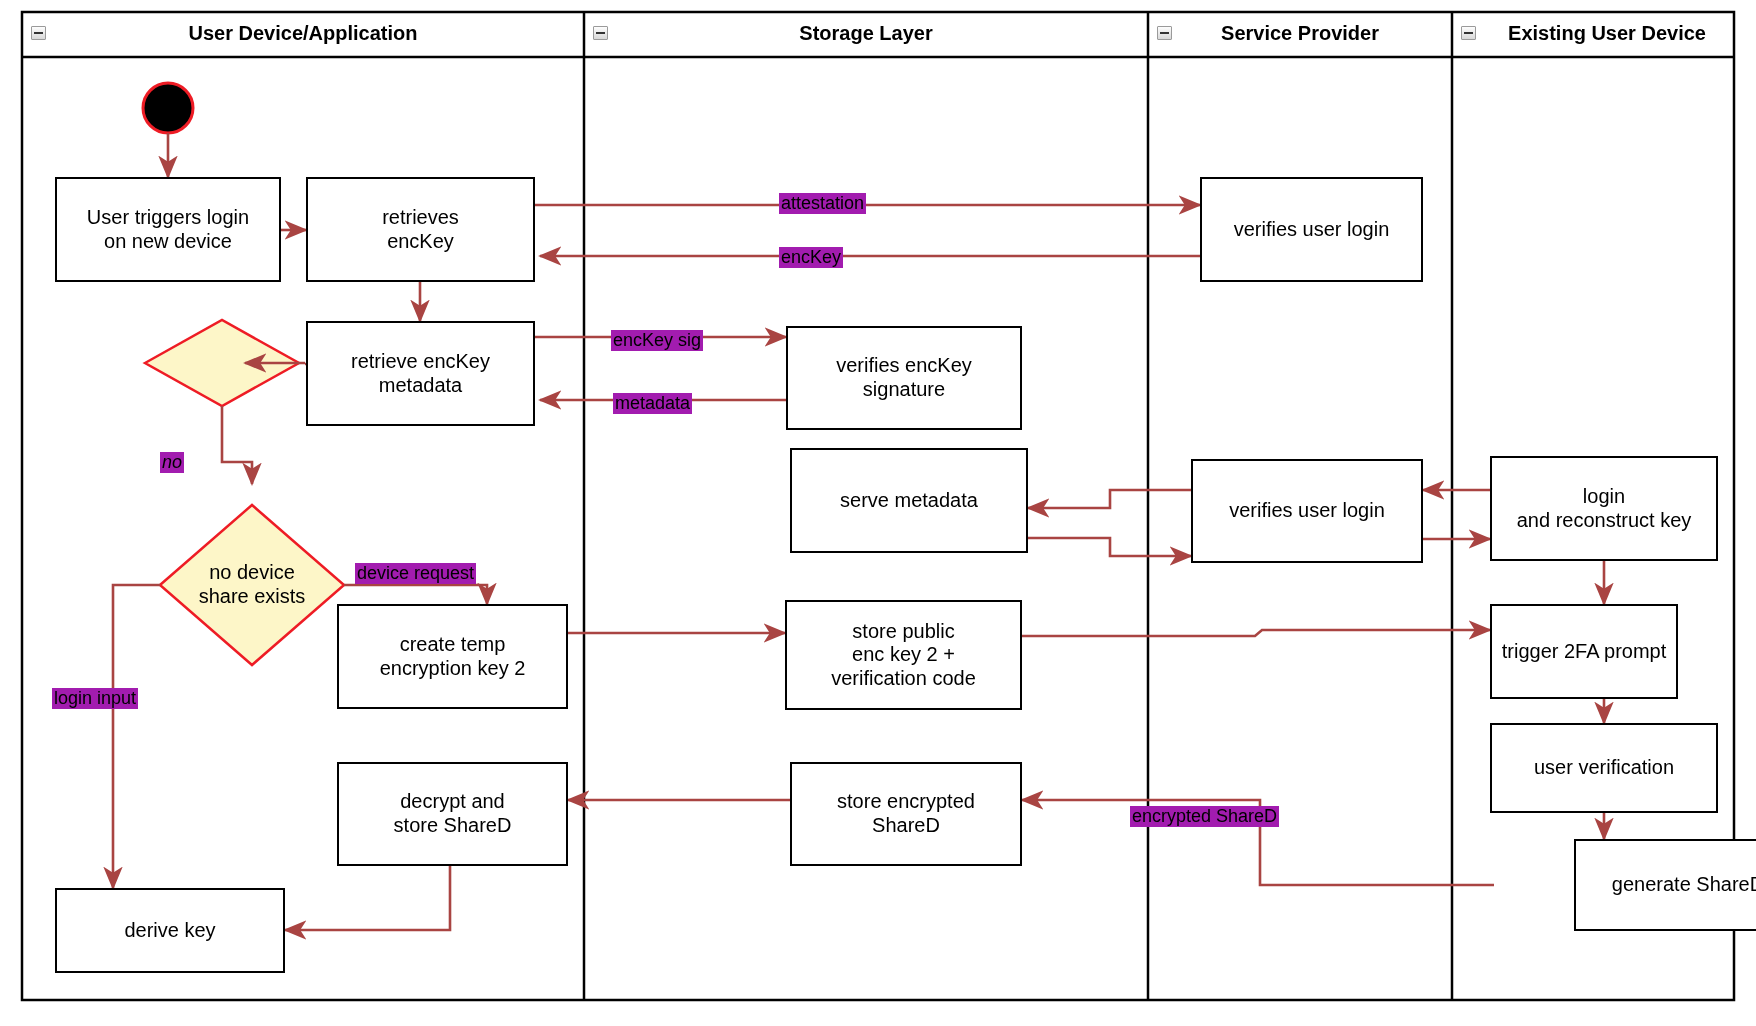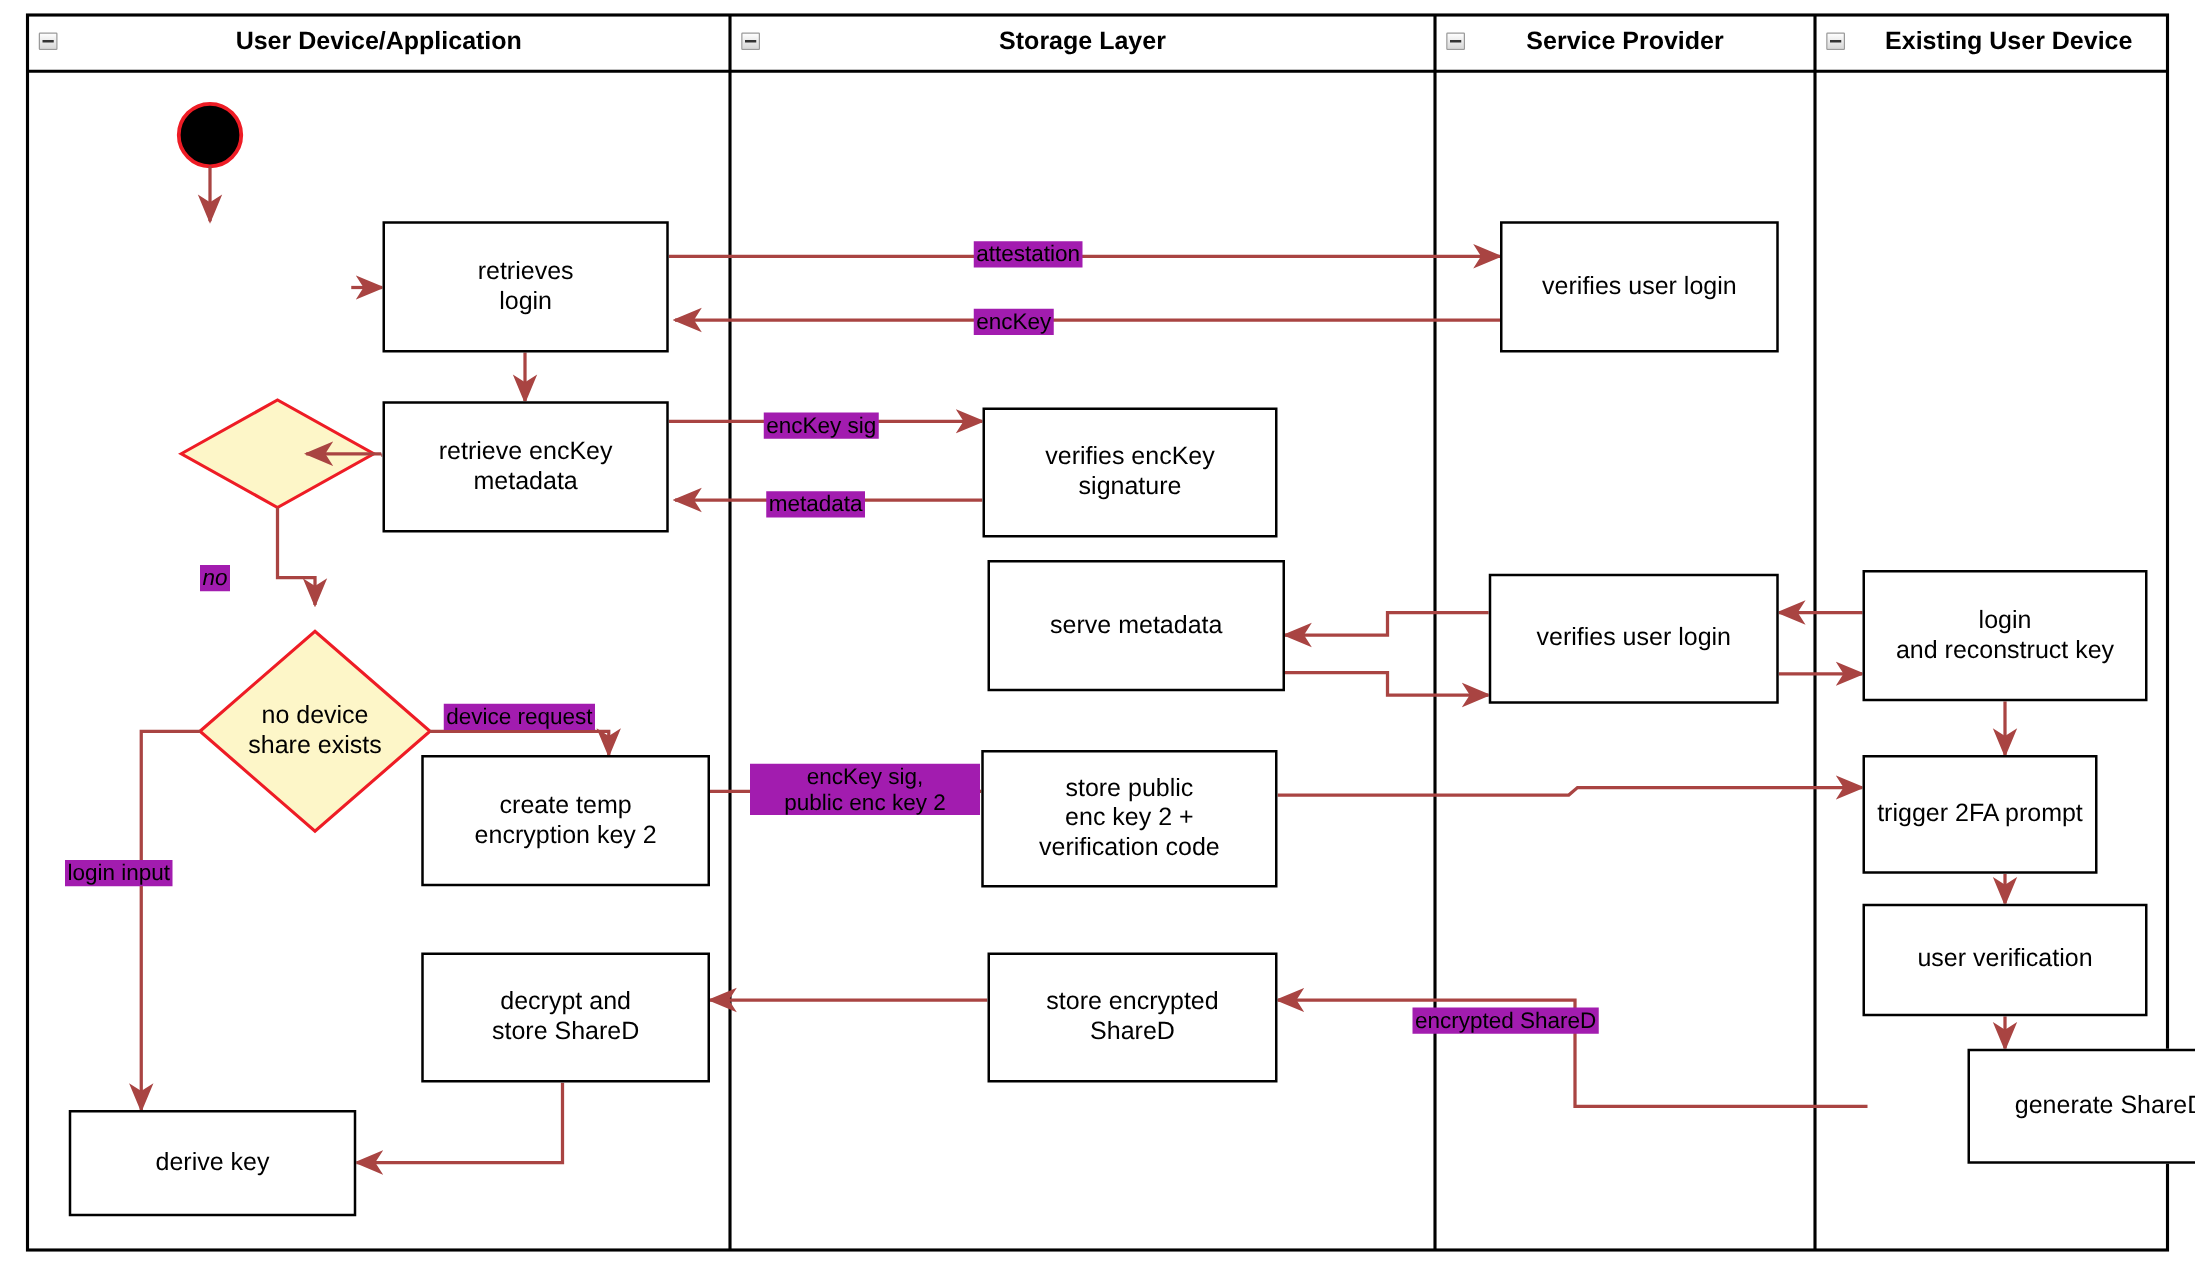--- a/index.html
+++ b/index.html
@@ -174,23 +174,25 @@
 
   <div class="collapse-icon" style="left:593px; top:26px;"></div>
   <div class="lane-header-label" style="left:584px; top:23px; width:564px;">Storage Layer</div>
 
   <div class="collapse-icon" style="left:1157px; top:26px;"></div>
   <div class="lane-header-label" style="left:1148px; top:23px; width:304px;">Service Provider</div>
 
   <div class="collapse-icon" style="left:1461px; top:26px;"></div>
   <div class="lane-header-label" style="left:1466px; top:23px; width:282px;">Existing User Device</div>
 
+  <div class="node action-node" style="left:55px; top:177px; width:226px; height:105px;">User triggers login
+on new device</div>
 
   <div class="node action-node" style="left:306px; top:177px; width:229px; height:105px;">retrieves
-login</div>
+encKey</div>
 
   <div class="node action-node" style="left:306px; top:321px; width:229px; height:105px;">retrieve encKey
 metadata</div>
 
 
   <div class="node decision-node" style="left:160px; top:505px; width:184px; height:160px;">
     <span class="decision-label">no device
 share exists</span>
   </div>
 
@@ -234,18 +236,16 @@
   <div class="edge-label" style="left:611px; top:330px;">encKey sig</div>
 
   <div class="edge-label" style="left:613px; top:393px;">metadata</div>
 
   <div class="edge-label" style="left:160px; top:452px;font-style:italic;">no</div>
 
   <div class="edge-label" style="left:355px; top:563px;">device request</div>
 
   <div class="edge-label" style="left:52px; top:688px;">login input</div>
 
-  <div class="edge-label" style="left:600px; top:611px; width:180px;">encKey sig,
-public enc key 2</div>
 
   <div class="edge-label" style="left:1130px; top:806px;">encrypted ShareD</div>
 
 </div>
 
 </body></html>

